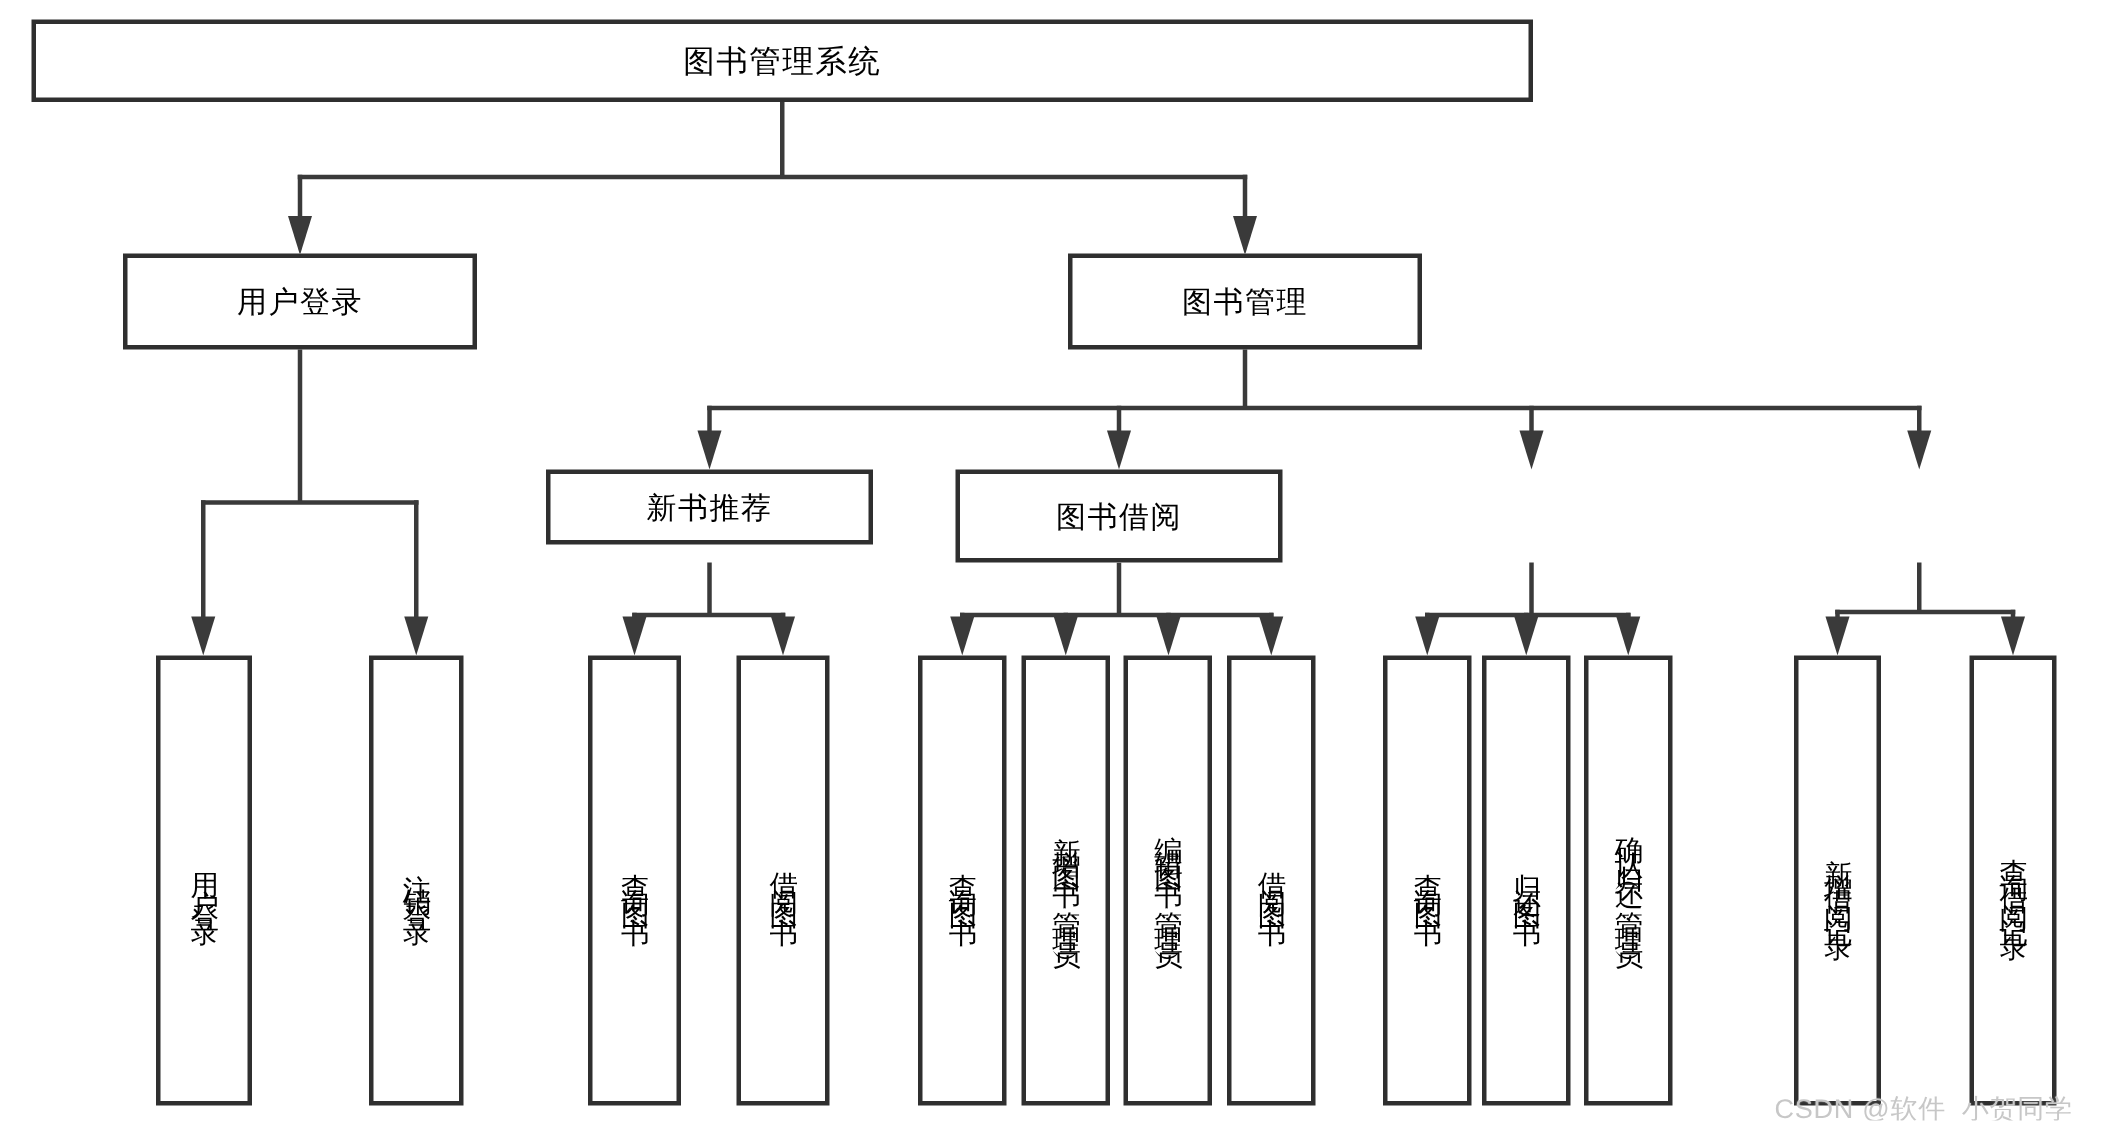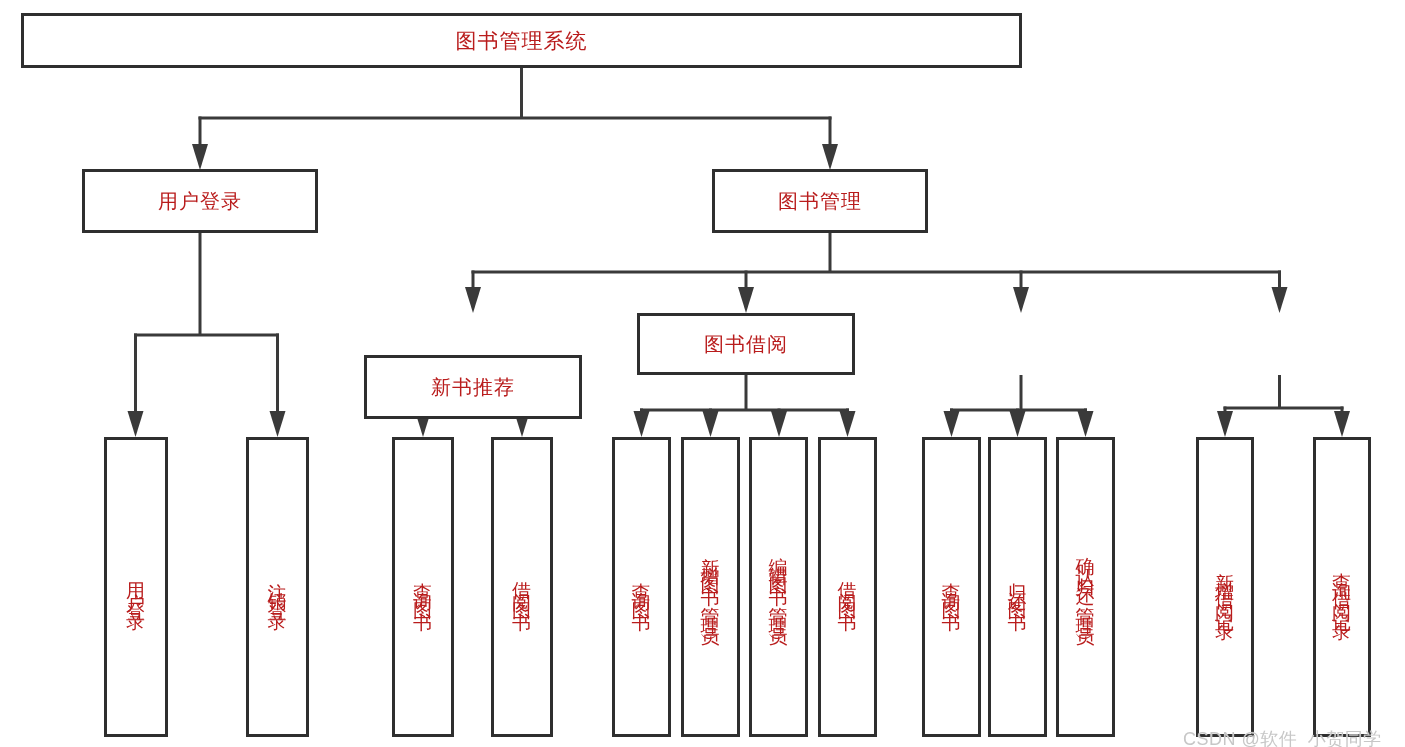--- a/index.html
+++ b/index.html
@@ -14,21 +14,21 @@
   .diagram { position: absolute; inset: 0; }
   svg.connectors { position: absolute; left: 0; top: 0; width: 1405px; height: 747px; }
 
   .node {
     position: absolute;
     background: #ffffff;
     border: 3px solid #2f2f2f;
     display: flex;
     align-items: center;
     justify-content: center;
-    color: #b91c1c;
+    color: #000000;
   }
   .node.root  { font-size: 21px; letter-spacing: 1px; }
   .node.lvl   { font-size: 20px; letter-spacing: 1px; }
   .node.leaf  { font-size: 19px; }
   .node.leaf .vtext {
     writing-mode: vertical-rl;
     text-orientation: mixed;
     letter-spacing: 10px;
     line-height: 1;
     white-space: nowrap;
@@ -128,25 +128,25 @@
     </g>
   </svg>
 
   <div class="node root" style="left:21px; top:13px; width:1001px; height:55px;">
     <span>图书管理系统</span>
   </div>
 
   <div class="node lvl" style="left:82px; top:169px; width:236px; height:64px;">
     <span>用户登录</span>
   </div>
-  <div class="node lvl" style="left:712px; top:169px; width:216px; height:64px;">
+  <div class="node lvl" style="left:712px; top:169px; width:236px; height:64px;">
     <span>图书管理</span>
   </div>
 
-  <div class="node lvl" style="left:364px; top:313px; width:218px; height:64px;margin-top:42px;">
+  <div class="node lvl" style="left:364px; top:313px; width:218px; height:50px;">
     <span>新书推荐</span>
   </div>
   <div class="node lvl" style="left:637px; top:313px; width:218px; height:62px;text-align:right;">
     <span>图书借阅</span>
   </div>
 
   <div class="node leaf" style="left:104px; top:437px; width:64px; height:300px;">
     <span class="vtext">用户登录</span>
   </div>
   <div class="node leaf" style="left:246px; top:437px; width:63px; height:300px;">

